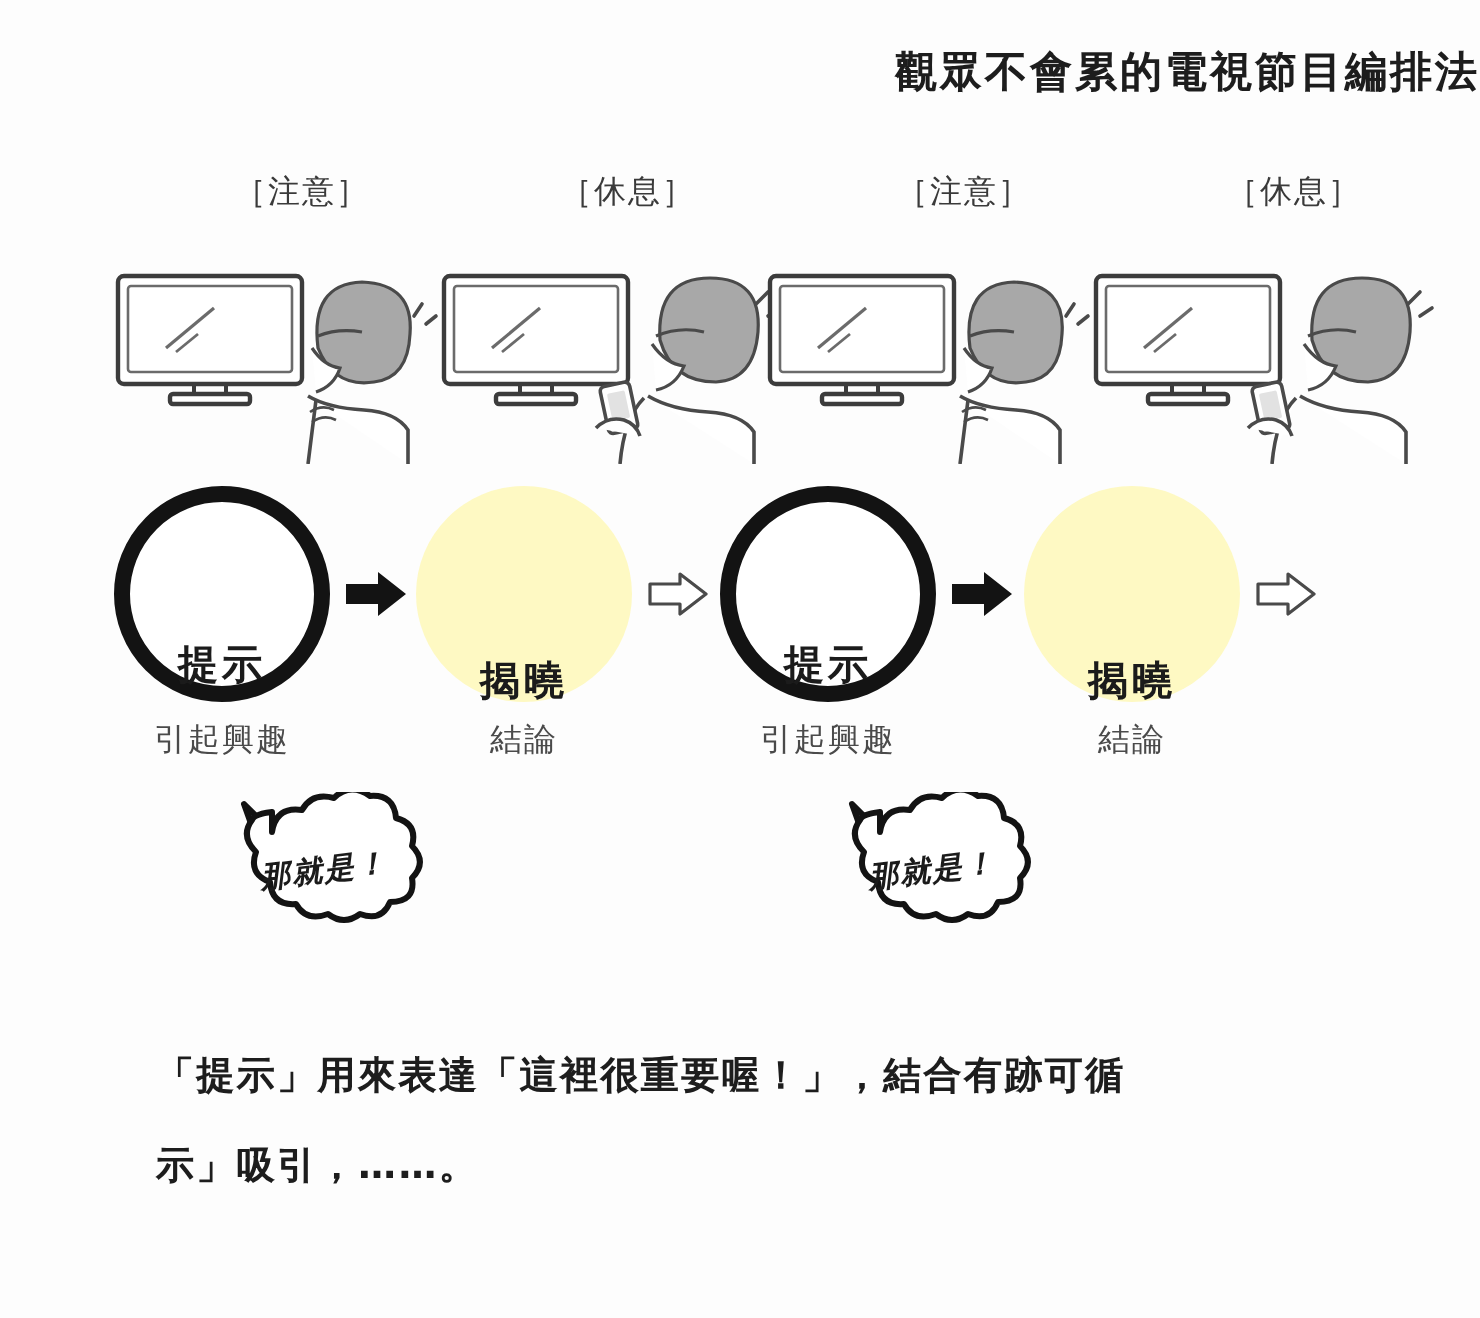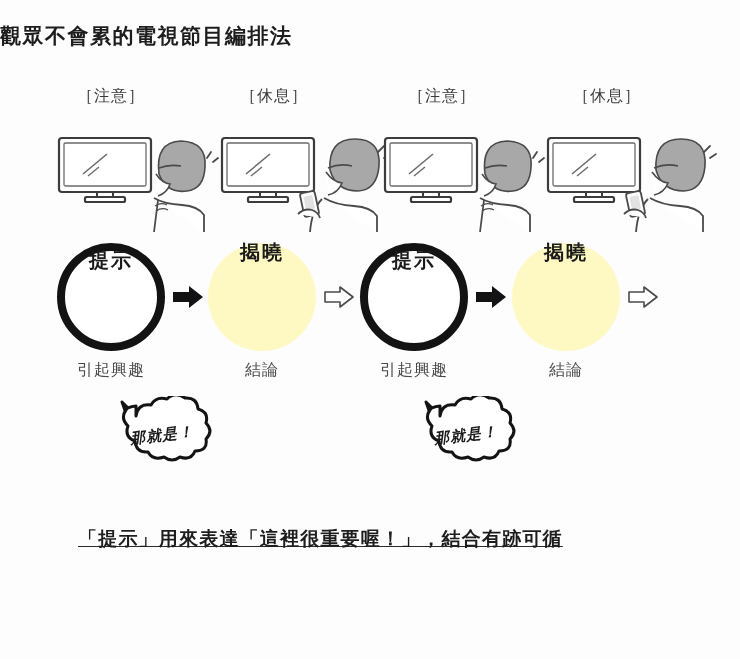--- a/index.html
+++ b/index.html
@@ -20,41 +20,42 @@
     width: 740px;
     height: 659px;
   }
 
   
   .title {
     position: absolute;
     top: 22px;
     left: 0;
     width: 740px;
-    text-align: left;
+    text-align: right;
     font-size: 21px;
     font-weight: bold;
     letter-spacing: 1.5px;
     color: #1d1d1d;
   }
 
   
   .phase-row {
     position: absolute;
     top: 86px;
     left: 55px;
     width: 630px;
     height: 28px;
   }
   .phase-label {
     position: absolute;
     font-size: 16px;
     letter-spacing: 1px;
     color: #3a3a3a;
     white-space: nowrap;
+    margin-left: 40px;
   }
   .phase-label.p0 { left: 22px; }
   .phase-label.p1 { left: 185px; }
   .phase-label.p2 { left: 353px; }
   .phase-label.p3 { left: 518px; }
 
   
   .illus-row {
     position: absolute;
     top: 128px;
@@ -80,21 +81,21 @@
     width: 740px;
     height: 118px;
   }
   .node {
     position: absolute;
     top: 3px;
     width: 108px;
     height: 108px;
     border-radius: 50%;
     display: flex;
-    align-items: flex-start;
+    align-items: flex-end;
     justify-content: center;
     box-sizing: border-box;
   }
   .node .node-text {
     font-size: 20px;
     font-weight: bold;
     letter-spacing: 2px;
     color: #1b1b1b;
     line-height: 1;
     transform: translateY(-1px);
@@ -165,21 +166,20 @@
     transform: rotate(-7deg);
     pointer-events: none;
   }
 
   
   .para {
     position: absolute;
     left: 78px;
     top: 516px;
     width: 600px;
-    text-decoration: underline;
   }
   .para-line {
     font-size: 19px;
     font-weight: bold;
     letter-spacing: 1.2px;
     color: #1d1d1d;
     line-height: 45px;
     white-space: nowrap;
   }
   .para-line.l2 { letter-spacing: 0.5px; }
@@ -404,15 +404,16 @@
                q-12 1 -13 -11
                q-11 -4 -7 -15
                q-8 -8 -2 -16
                q1 -3 10 -4 z" fill="#ffffff" stroke="#131313" stroke-width="3" stroke-linejoin="round"></path>
     </svg>
     <div class="bubble-text">那就是！</div>
   </div>
 
   <div class="para">
     <div class="para-line l1">「提示」用來表達「這裡很重要喔！」，結合有跡可循</div>
+    <div class="para-line l3">示」吸引，……。</div>
   </div>
 
 </div>
 
 </body></html>

